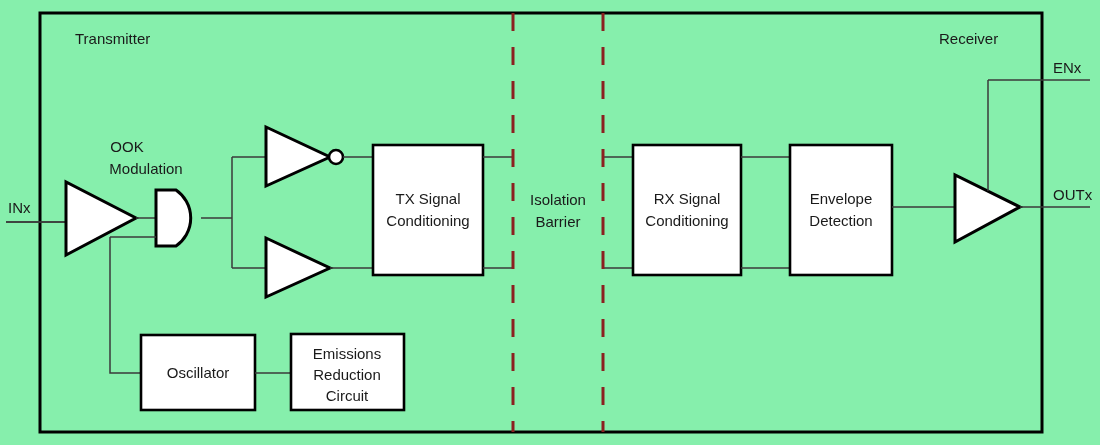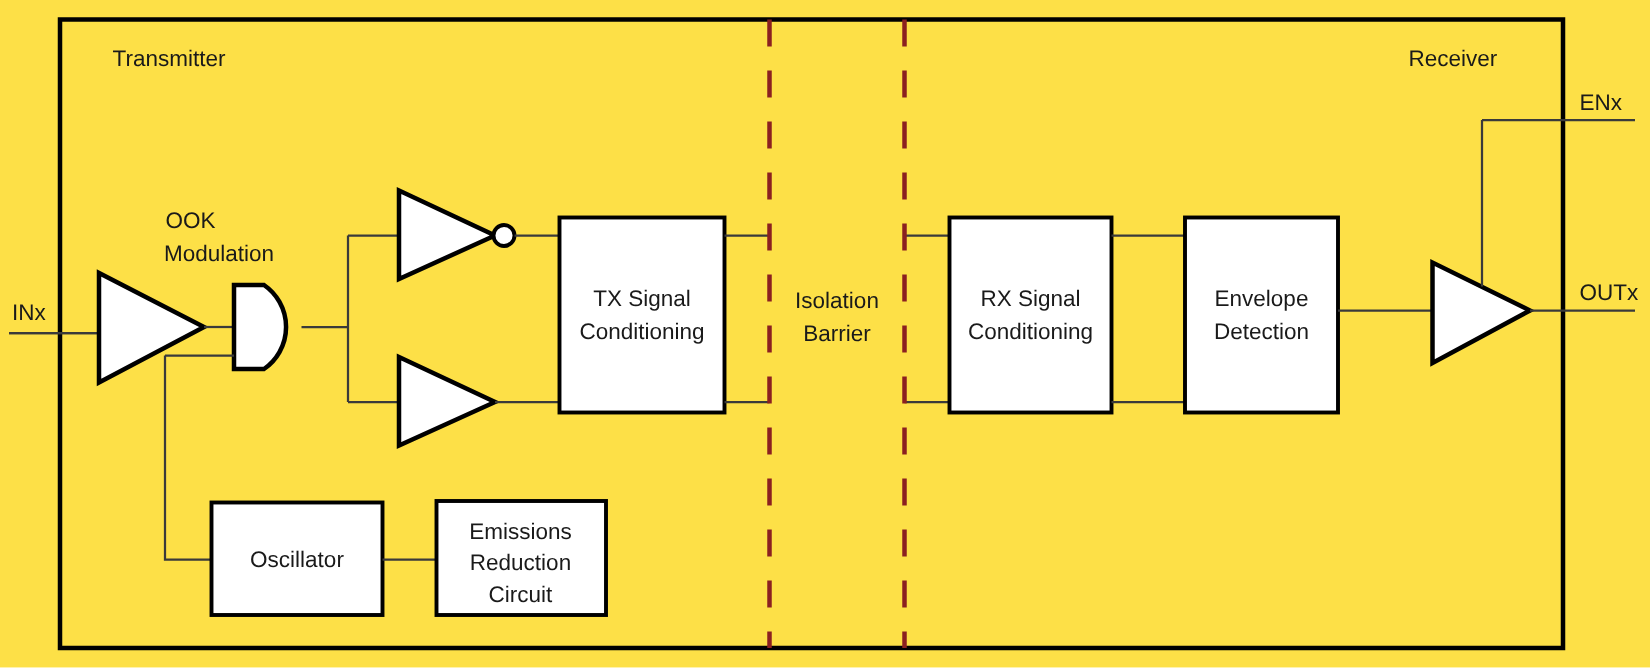--- a/index.html
+++ b/index.html
@@ -7,21 +7,21 @@
     padding: 0;
     background: #ffffff;
   }
   body {
     font-family: "Liberation Sans", sans-serif;
   }
   #canvas {
     position: relative;
     width: 1100px;
     height: 445px;
-    background: #fde047;
+    background: #86efac;
     overflow: hidden;
   }
   svg#diagram {
     position: absolute;
     top: 0;
     left: 0;
     width: 1100px;
     height: 445px;
   }
   .frame {

